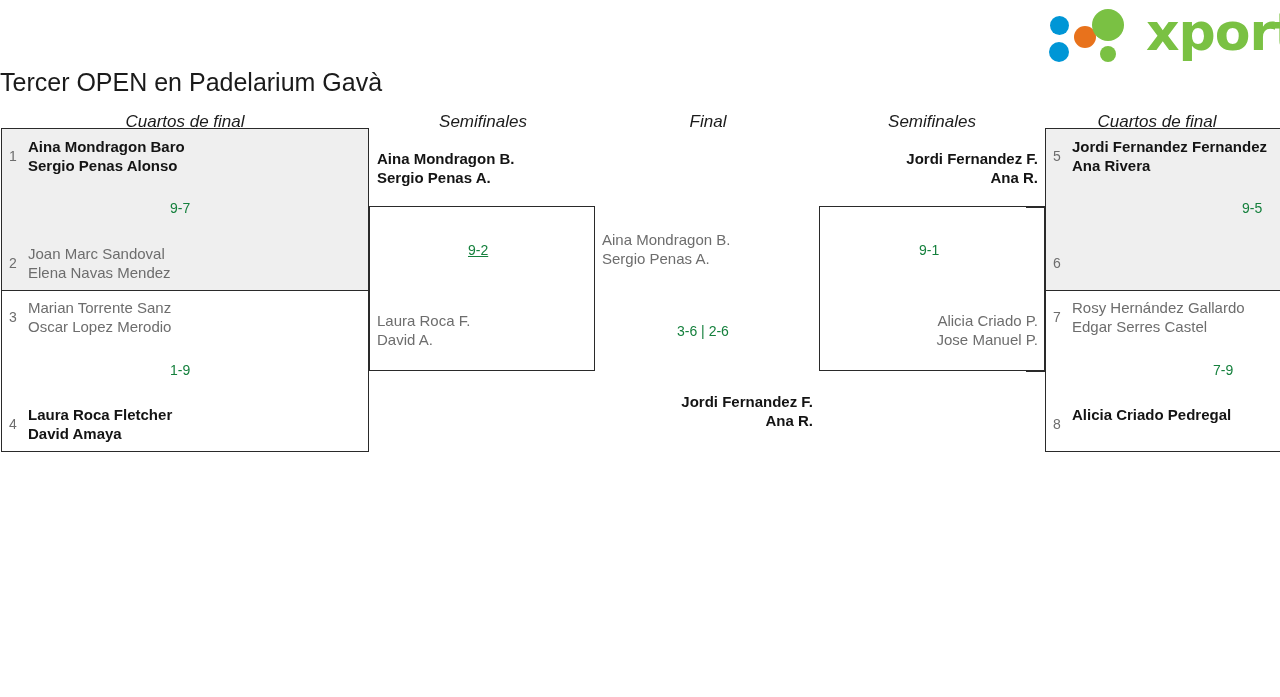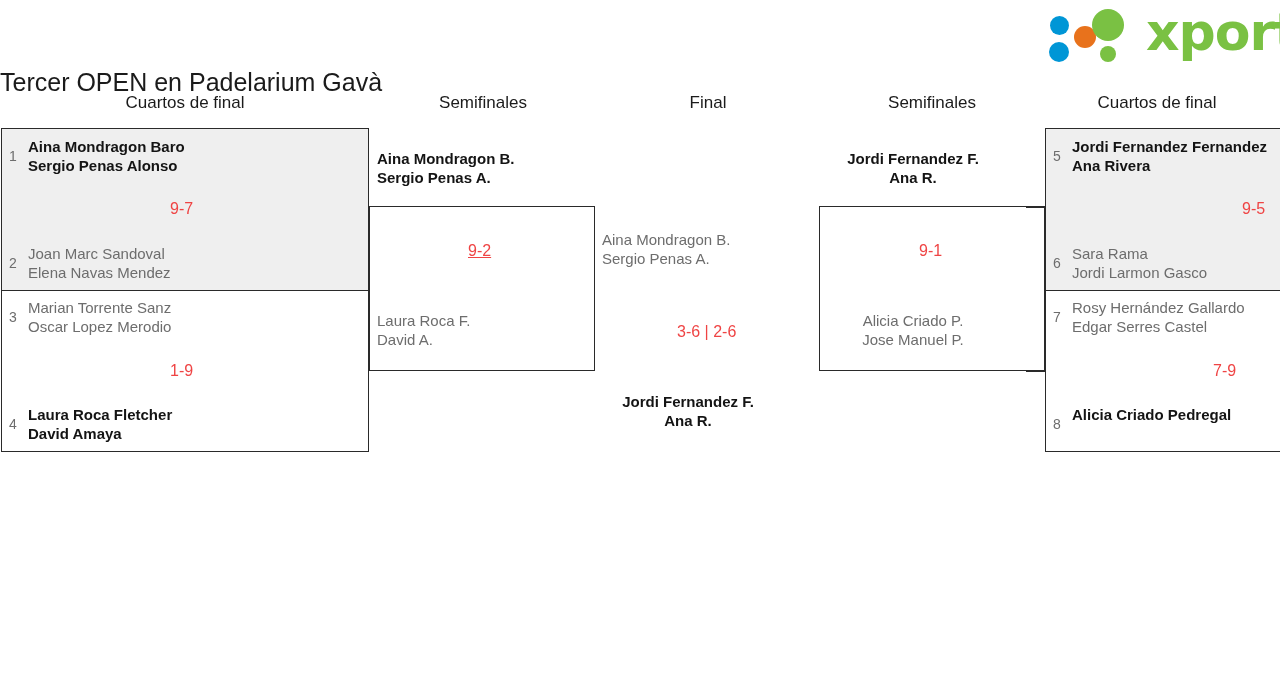--- a/index.html
+++ b/index.html
@@ -26,46 +26,46 @@
   .logo { position: absolute; left: 1048px; top: 6px; width: 226px; height: 58px; }
   .logo .dot { position: absolute; border-radius: 50%; }
   .logo .wordmark {
     position: absolute; left: 98px; top: -4px;
     font-size: 52px; font-weight: 700; letter-spacing: -1px;
     color: #7ac143; font-family: "DejaVu Sans", sans-serif;
   }
 
   
   .round-head {
-    position: absolute; top: 93px;
+    position: absolute; top: 112px;
     font-size: 17px; color: #1b1b1b; font-weight: 400;
-    text-align: center; white-space: nowrap;
+    text-align: center; white-space: nowrap; font-style: italic;
   }
 
   
   .box { position: absolute; border: 1.6px solid #2a2a2a; }
   .box.tint { background: #efefef; }
   .connector { position: absolute; background: #2a2a2a; height: 1.6px; }
 
   
   .team { position: absolute; white-space: nowrap; }
   .team .nm {
     display: block; font-size: 15px; line-height: 19px;
     color: #6d6d6d; font-weight: 400;
   }
   .team.win .nm { color: #141414; font-weight: 700; }
-  .team.ralign { text-align: center; }
+  .team.ralign { text-align: right; }
 
   .seed {
     position: absolute; font-size: 14px; color: #6d6d6d;
     line-height: 19px; width: 18px; text-align: center;
   }
 
   .score {
-    position: absolute; font-size: 16px; color: #ef4444;
+    position: absolute; font-size: 14px; color: #15803d;
     white-space: nowrap;
   }
 </style>
 </head>
 <body>
 
 <div id="stage">
 
   <div class="title">
     <span class="line">Tercer OPEN en Padelarium Gavà</span>
@@ -151,24 +151,20 @@
   <div class="box tint" style="left:1045px; top:128px; width:250px; height:163px;"></div>
   <div class="box" style="left:1045px; top:290px; width:250px; height:162px;"></div>
 
   <div class="seed" style="left:1048px; top:147px;">5</div>
   <div class="team win" style="left:1072px; top:137px;">
     <span class="nm">Jordi Fernandez Fernandez</span>
     <span class="nm">Ana Rivera</span>
   </div>
   <div class="score" style="left:1216px; top:200px;margin-left:26px;">9-5</div>
   <div class="seed" style="left:1048px; top:254px;">6</div>
-  <div class="team" style="left:1072px; top:244px;">
-    <span class="nm">Sara Rama</span>
-    <span class="nm">Jordi Larmon Gasco</span>
-  </div>
 
   <div class="seed" style="left:1048px; top:308px;">7</div>
   <div class="team" style="left:1072px; top:298px;">
     <span class="nm">Rosy Hernández Gallardo</span>
     <span class="nm">Edgar Serres Castel</span>
   </div>
   <div class="score" style="left:1213px; top:362px;">7-9</div>
   <div class="seed" style="left:1048px; top:415px;">8</div>
   <div class="team win" style="left:1072px; top:405px;">
     <span class="nm">Alicia Criado Pedregal</span>

